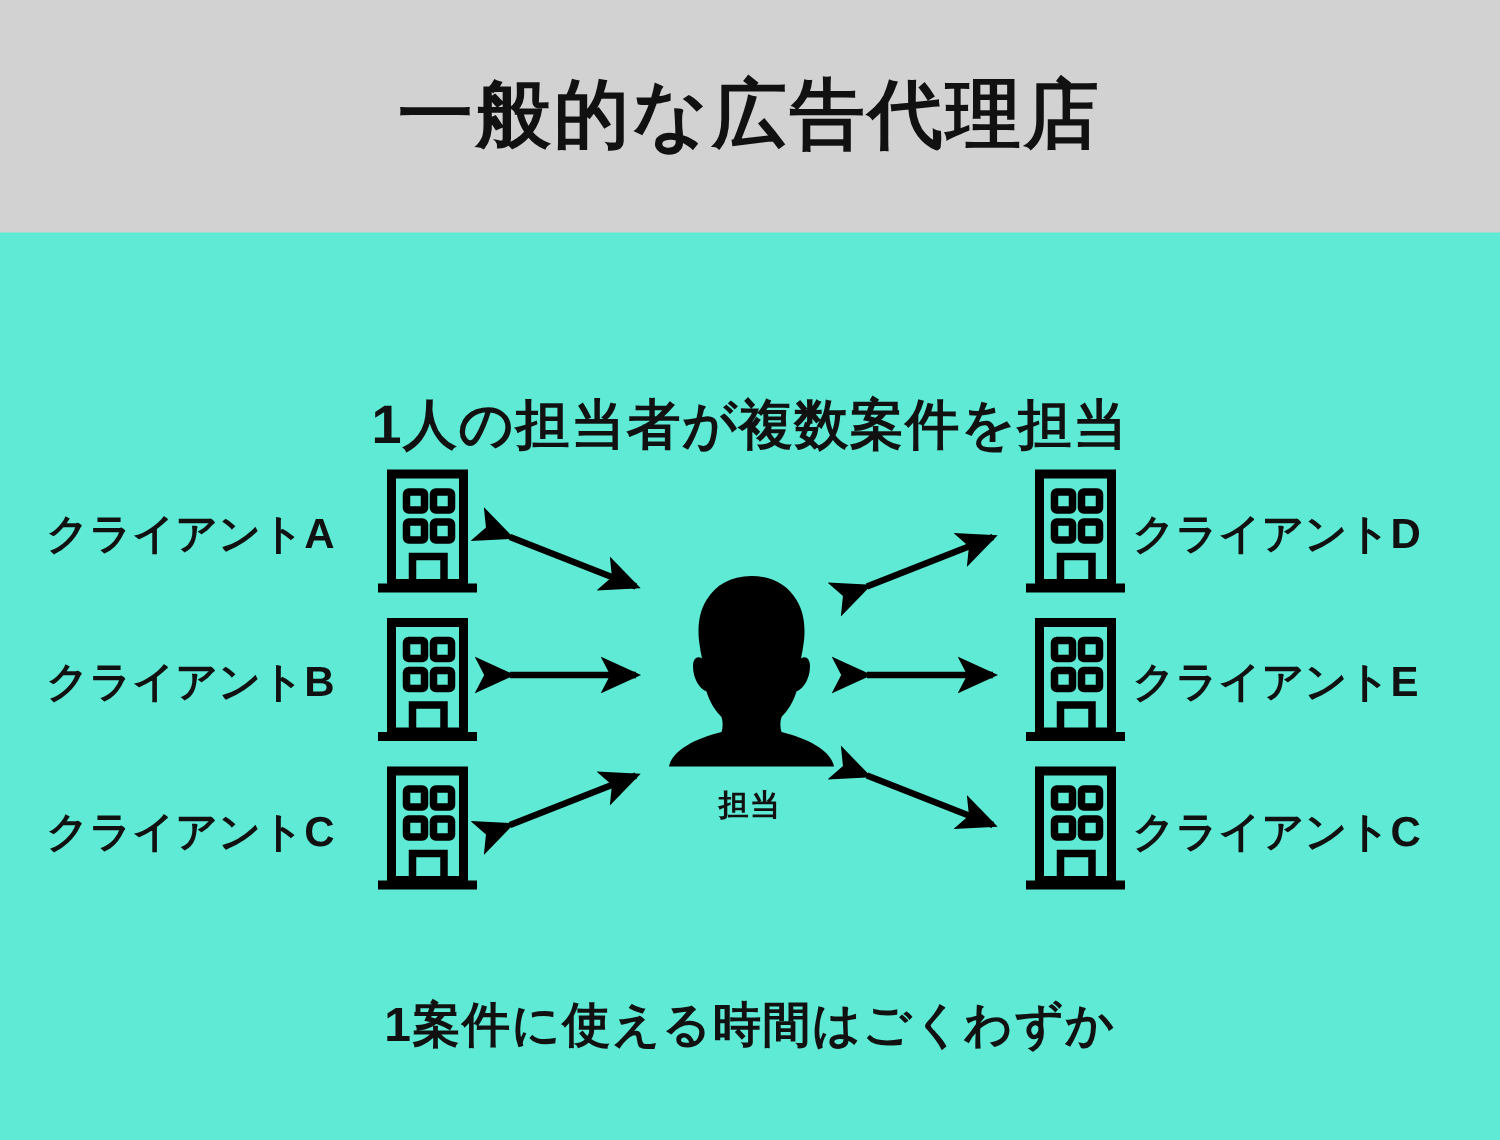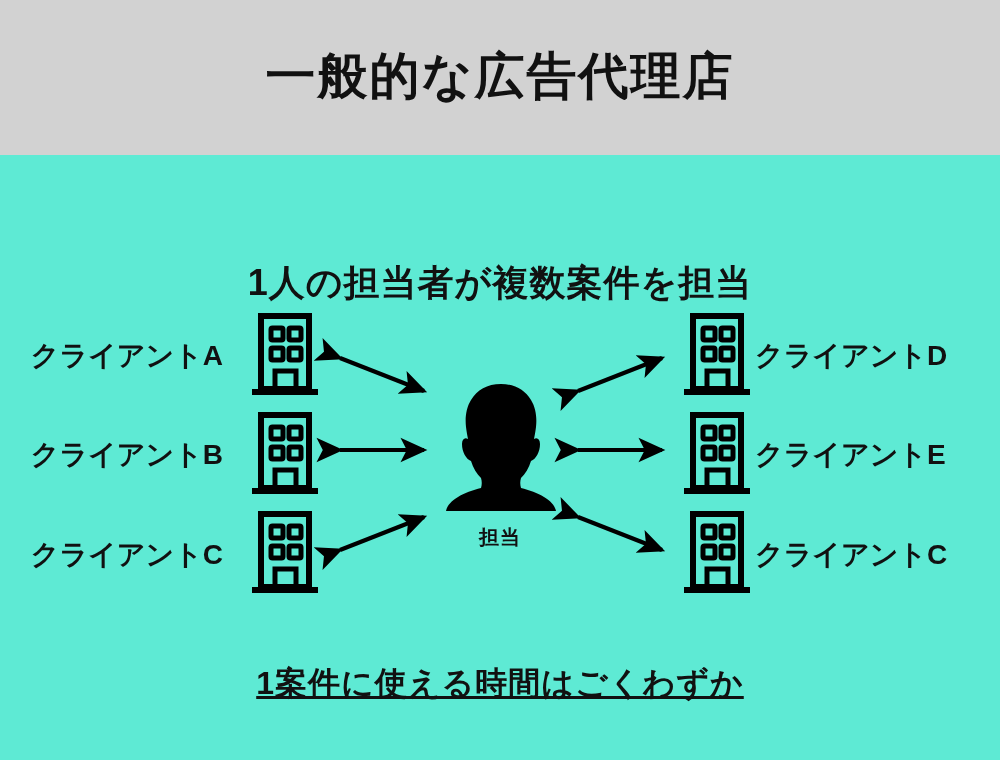--- a/index.html
+++ b/index.html
@@ -122,21 +122,20 @@
     position: absolute;
     left: 0;
     top: 662px;
     width: 1000px;
     text-align: center;
     font-size: 32px;
     font-weight: bold;
     color: #111111;
     letter-spacing: 1px;
     white-space: nowrap;
-    text-decoration: underline;
   }
 </style>
 </head>
 <body>
 
 <div class="slide">
 
   <div class="header-band"></div>
   <div class="header-title">一般的な広告代理店</div>
 

